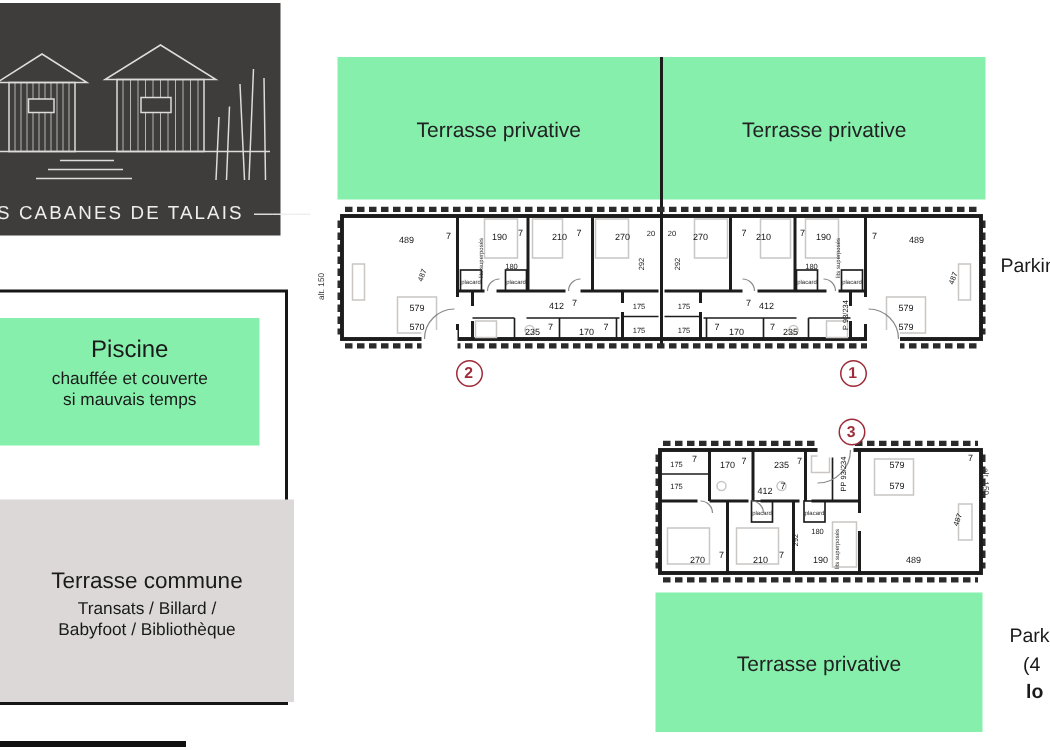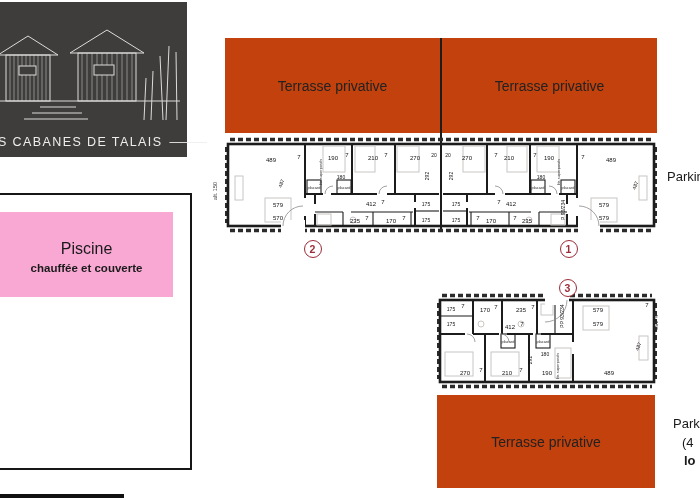--- a/index.html
+++ b/index.html
@@ -7,32 +7,32 @@
          font-family:"Liberation Sans",sans-serif;color:#1a1a1a;}
   
   .logo-box{position:absolute;left:-12px;top:2px;width:199px;height:155px;background:#3e3d3c;}
   .logo-art{position:absolute;left:0;top:6px;}
   .logo-footer{position:absolute;left:10px;bottom:8px;display:flex;align-items:center;gap:7px;
                color:#efeeec;font-size:12.5px;letter-spacing:1.4px;white-space:nowrap;}
   .logo-rule{letter-spacing:0;}
   
   .panel{position:absolute;left:-8px;top:193px;width:200px;height:277px;box-sizing:border-box;
          border:2px solid #161616;background:#fff;}
-  .pool{position:absolute;left:6px;top:17px;width:173px;height:85px;background:#f9a8d4;
-        text-align:center;padding-top:28px;box-sizing:border-box;}
+  .pool{position:absolute;left:6px;top:17px;width:173px;height:85px;background:#86efac;
+        text-align:center;padding-top:13px;box-sizing:border-box;}
   .pool-title{font-size:16px;margin-bottom:3px;}
-  .pool-line{font-size:11.5px;line-height:14px;font-weight:bold;}
+  .pool-line{font-size:11.5px;line-height:14px;}
   .terr-common{position:absolute;left:6px;top:138px;width:196px;height:135px;background:#dbd8d7;
         text-align:center;padding-top:46px;box-sizing:border-box;}
   .tc-title{font-size:15px;margin-bottom:3px;}
   .tc-line{font-size:11.5px;line-height:14px;}
   .secure{position:absolute;left:30px;top:466px;font-size:15px;}
   .bottom-bar{position:absolute;left:0;top:494px;width:124px;height:4px;background:#111;}
   
-  .terrace{position:absolute;background:#c2410c;display:flex;align-items:center;justify-content:center;
+  .terrace{position:absolute;background:#86efac;display:flex;align-items:center;justify-content:center;
            font-size:14px;color:#222;}
   .terrace.tl{left:225px;top:38px;width:215px;height:95px;}
   .terrace.tr{left:442px;top:38px;width:215px;height:95px;}
   .terrace.bt{left:437px;top:395px;width:218px;height:93px;}
   .divider{position:absolute;left:440px;top:38px;width:2px;height:194px;background:#1d1d1d;}
   
   .plan-upper{position:absolute;left:225px;top:136px;}
   .plan-lower{position:absolute;left:437px;top:292px;}
   svg text{font-size:6px;fill:#141414;text-anchor:middle;font-family:"Liberation Sans",sans-serif;}
   svg text.t4{font-size:4px;fill:#2c2c2c;}
@@ -87,20 +87,26 @@
     <div class="logo-footer">
       <span>S CABANES DE TALAIS</span>
       <span class="logo-rule">———</span>
     </div>
   </div>
 
   <div class="panel">
     <div class="pool">
       <div class="pool-title">Piscine</div>
       <div class="pool-line">chauffée et couverte</div>
+      <div class="pool-line">si mauvais temps</div>
+    </div>
+    <div class="terr-common">
+      <div class="tc-title">Terrasse commune</div>
+      <div class="tc-line">Transats / Billard /</div>
+      <div class="tc-line">Babyfoot / Bibliothèque</div>
     </div>
   </div>
   <div class="bottom-bar"></div>
 
   <div class="terrace tl">
     <span>Terrasse privative</span>
   </div>
   <div class="terrace tr">
     <span>Terrasse privative</span>
   </div>

